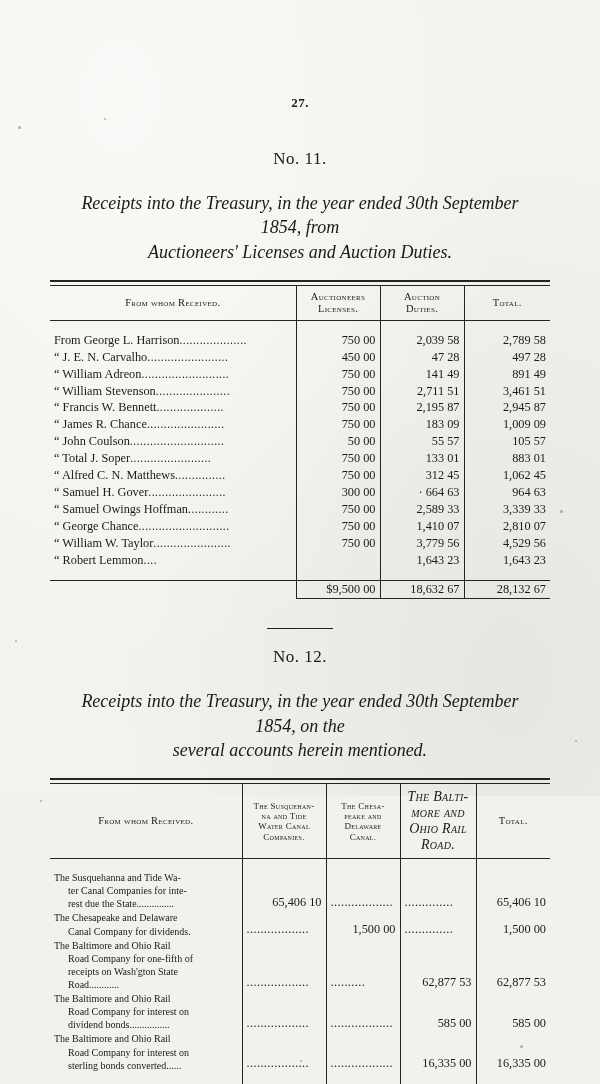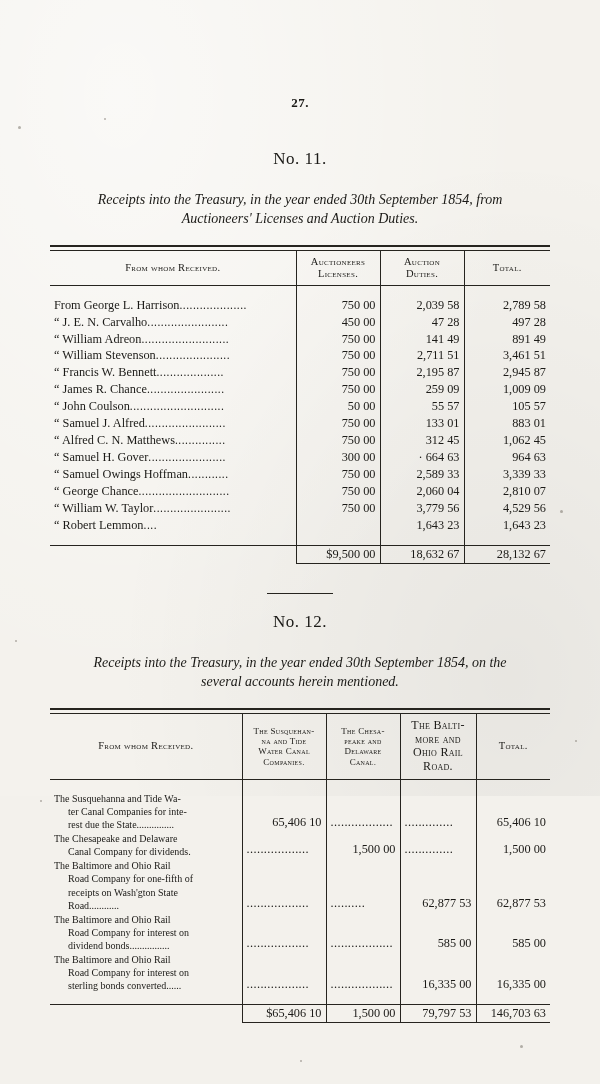--- a/index.html
+++ b/index.html
@@ -46,21 +46,21 @@
   }
   .doc-no {
     text-align: center;
     font-size: 17px;
     margin: 0 0 22px 0;
     letter-spacing: .5px;
   }
   .caption {
     text-align: center;
     font-style: italic;
-    font-size: 14px;
+    font-size: 18px;
     line-height: 1.35;
     margin: 0 auto 16px auto;
     width: 470px;
   }
   .caption .ln2 { display: block; }
 
   table.ledger {
     border-collapse: collapse;
     width: 500px;
     font-size: 12px;
@@ -208,31 +208,31 @@
       </tr>
       <tr>
         <td class="name-cell quote"><span>“</span> <span>Francis W. Bennett</span><span class="dots">....................</span></td>
         <td class="num vline">750 00</td>
         <td class="num vline">2,195 87</td>
         <td class="num vline">2,945 87</td>
       </tr>
       <tr>
         <td class="name-cell quote"><span>“</span> <span>James R. Chance</span><span class="dots">.......................</span></td>
         <td class="num vline">750 00</td>
-        <td class="num vline">259 09</td>
+        <td class="num vline">183 09</td>
         <td class="num vline">1,009 09</td>
       </tr>
       <tr>
         <td class="name-cell quote"><span>“</span> <span>John Coulson</span><span class="dots">............................</span></td>
         <td class="num vline">50 00</td>
         <td class="num vline">55 57</td>
         <td class="num vline">105 57</td>
       </tr>
       <tr>
-        <td class="name-cell quote"><span>“</span> <span>Samuel J. Alfred</span><span class="dots">........................</span></td>
+        <td class="name-cell quote"><span>“</span> <span>Total J. Soper</span><span class="dots">........................</span></td>
         <td class="num vline">750 00</td>
         <td class="num vline">133 01</td>
         <td class="num vline">883 01</td>
       </tr>
       <tr>
         <td class="name-cell quote"><span>“</span> <span>Alfred C. N. Matthews</span><span class="dots">...............</span></td>
         <td class="num vline">750 00</td>
         <td class="num vline">312 45</td>
         <td class="num vline">1,062 45</td>
       </tr>
@@ -244,21 +244,21 @@
       </tr>
       <tr>
         <td class="name-cell quote"><span>“</span> <span>Samuel Owings Hoffman</span><span class="dots">............</span></td>
         <td class="num vline">750 00</td>
         <td class="num vline">2,589 33</td>
         <td class="num vline">3,339 33</td>
       </tr>
       <tr>
         <td class="name-cell quote"><span>“</span> <span>George Chance</span><span class="dots">...........................</span></td>
         <td class="num vline">750 00</td>
-        <td class="num vline">2,060 04</td>
+        <td class="num vline">1,410 07</td>
         <td class="num vline">2,810 07</td>
       </tr>
       <tr>
         <td class="name-cell quote"><span>“</span> <span>William W. Taylor</span><span class="dots">.......................</span></td>
         <td class="num vline">750 00</td>
         <td class="num vline">3,779 56</td>
         <td class="num vline">4,529 56</td>
       </tr>
       <tr>
         <td class="name-cell quote"><span>“</span> <span>Robert Lemmon</span><span class="dots">....</span></td>
@@ -316,21 +316,21 @@
       <tr>
         <th>From whom Received.</th>
         <th class="vline" style="white-space:pre-line;font-size:9px;">The Susquehan-
 na and Tide
 Water    Canal
 Companies.</th>
         <th class="vline" style="white-space:pre-line;font-size:9px;">The Chesa-
 peake and
 Delaware
 Canal.</th>
-        <th class="vline" style="white-space:pre-line;font-size:12px;">The Balti-
+        <th class="vline" style="white-space:pre-line;font-size:14px;font-style:italic;">The Balti-
 more and
 Ohio    Rail
 Road.</th>
         <th class="vline">Total.</th>
       </tr>
       <tr class="spacer">
         <td></td>
             <td class="vline"></td>
             <td class="vline"></td>
             <td class="vline"></td>

